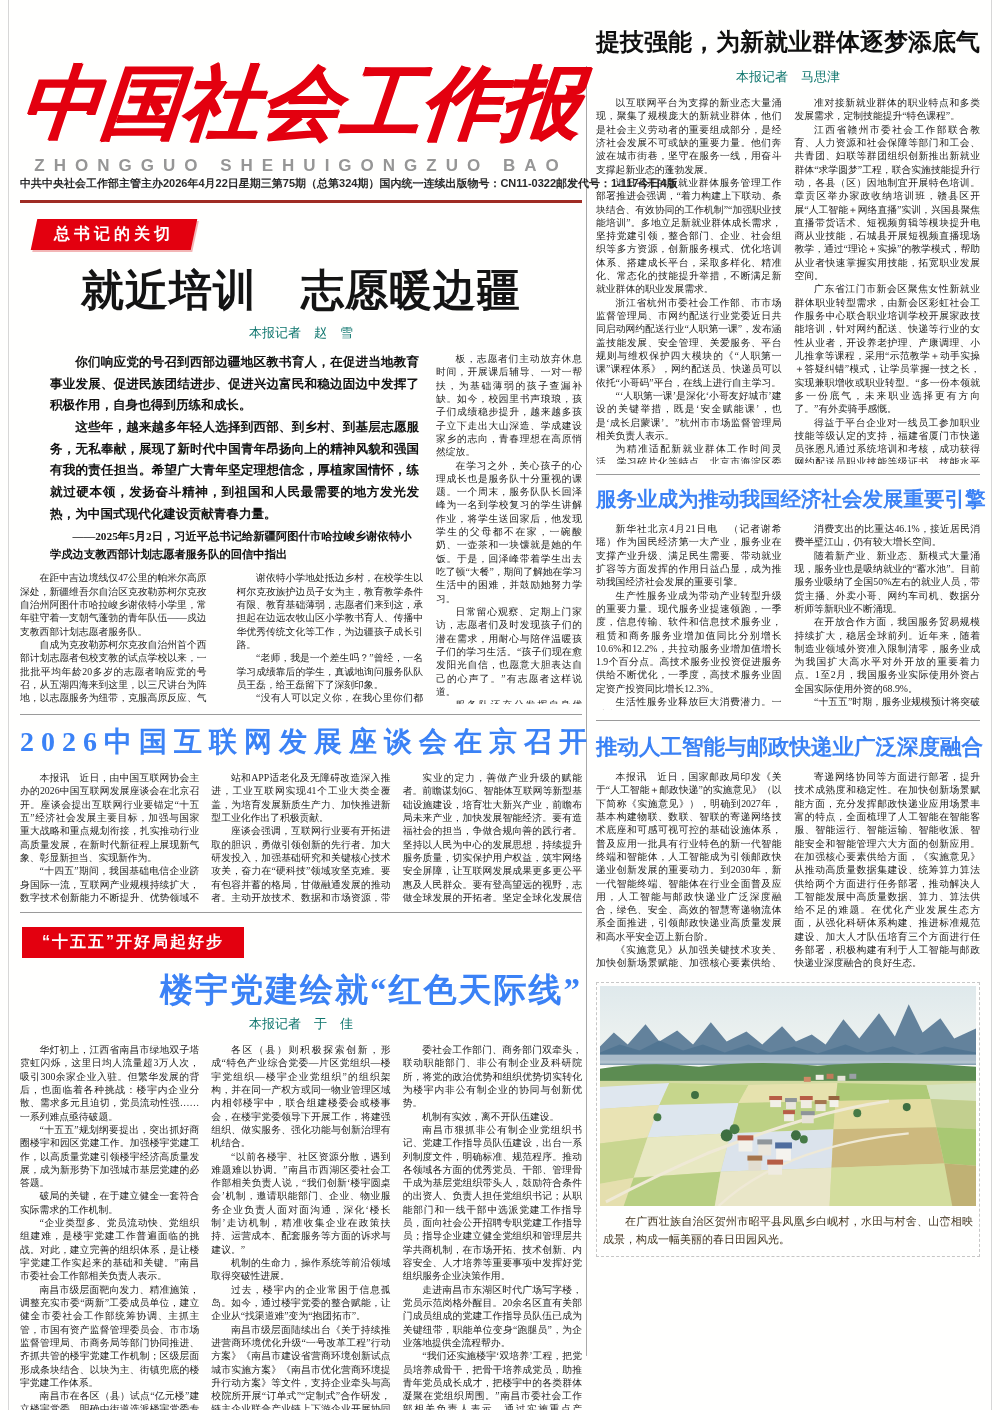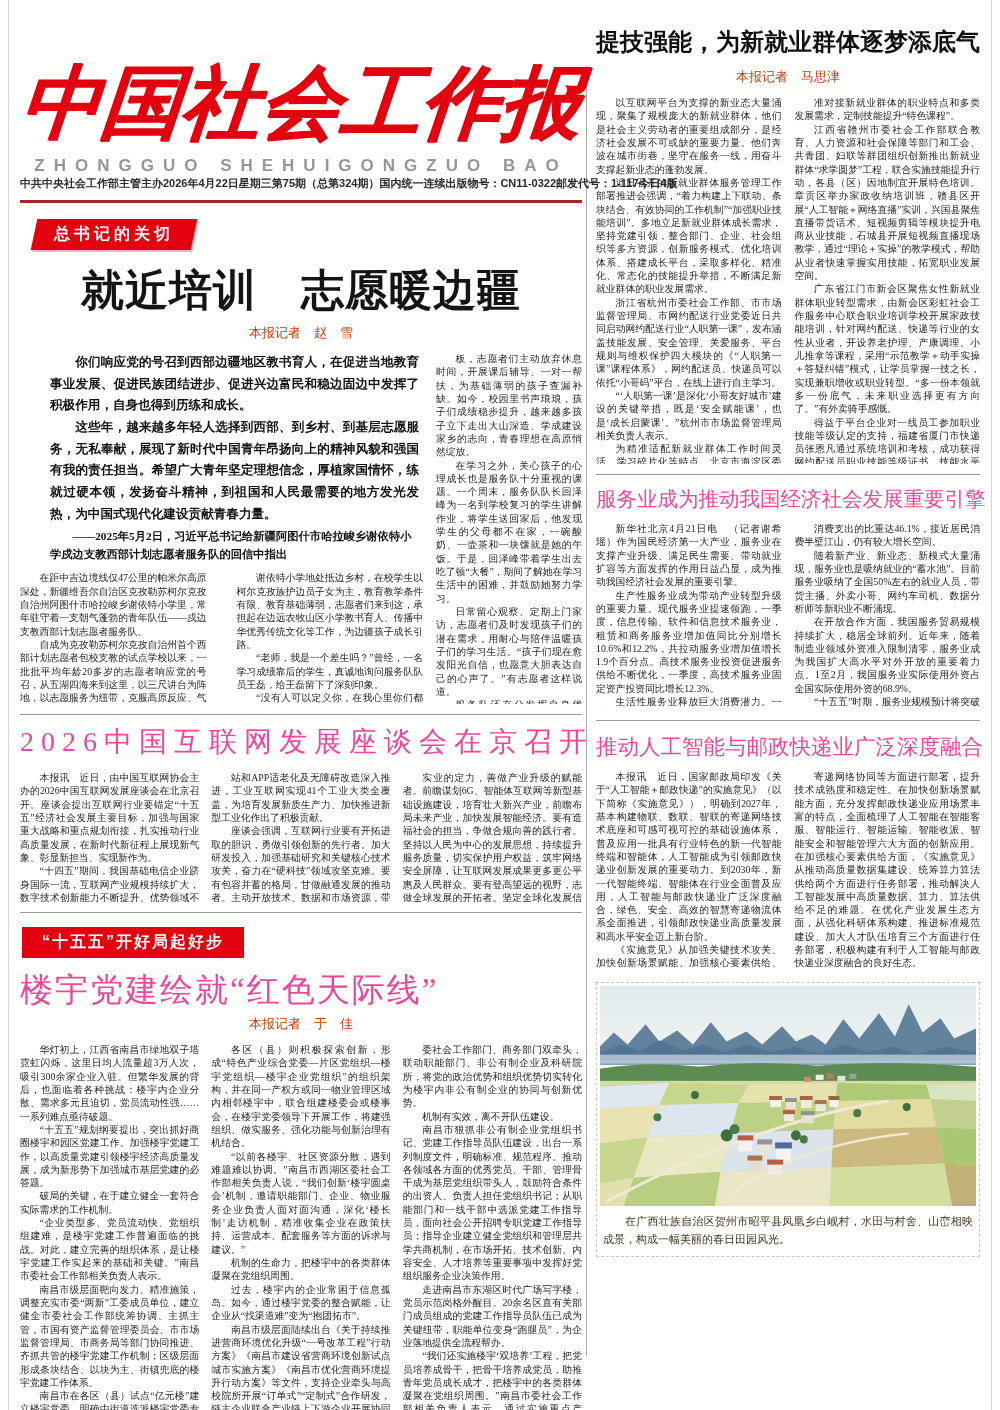--- a/index.html
+++ b/index.html
@@ -25,22 +25,22 @@
 
   
   .badge { display:inline-block; background:#e3000f; color:#fff;
     font-family:"Liberation Sans","DejaVu Sans",sans-serif; font-weight:bold; font-size:16px;
     letter-spacing:4px; padding:5px 20px; transform:skewX(-12deg); margin:16px 0 0 14px;
     box-shadow:2px 2px 0 #f3b6b6; }
   .badge > span { display:inline-block; transform:skewX(12deg); }
   .badge.rect { transform:none; box-shadow:none; letter-spacing:2px; margin:14px 0 0 2px; }
   .badge.rect > span { transform:none; }
   .lead-h1 { font-size:43px; font-weight:bold; text-align:center; letter-spacing:1px; margin:12px 0 4px; color:#141414; }
-  .byline { text-align:center; font-size:13px; color:#c2410c; margin-bottom:10px; }
-  .h2-serif { font-weight:normal; text-align:left; color:#ec4899; }
+  .byline { text-align:center; font-size:13px; color:#0f766e; margin-bottom:10px; }
+  .h2-serif { font-weight:bold; text-align:right; color:#3b82f6; }
   .internet-h2 { font-size:28px; letter-spacing:7px; margin:8px 0 10px; white-space:nowrap; }
   .building-h2 { font-size:33px; letter-spacing:2px; margin:10px 0 2px; }
   .topright-h2 { font-family:"Liberation Sans","DejaVu Sans",sans-serif; font-size:24px; font-weight:bold;
     text-align:center; margin:26px 0 10px; white-space:nowrap; color:#101010; }
   .service-h2 { font-size:20.5px; margin:10px 0 9px; white-space:nowrap; }
   .ai-h2 { font-size:21.5px; margin:11px 0 9px; white-space:nowrap; }
 
   
   .bodytext p { font-size:9.8px; line-height:1.36; text-align:justify; text-indent:2em; color:#1d1d1d; }
   .quote p { font-weight:bold; font-size:12.6px; line-height:1.72; text-align:justify; text-indent:2em; padding:0 4px 0 30px; color:#111; }
@@ -153,21 +153,21 @@
             <p>华灯初上，江西省南昌市绿地双子塔霓虹闪烁，这里日均人流量超3万人次，吸引300余家企业入驻。但繁华发展的背后，也面临着各种挑战：楼宇内企业分散、需求多元且迫切，党员流动性强……一系列难点亟待破题。</p>
             <p>“十五五”规划纲要提出，突出抓好商圈楼宇和园区党建工作。加强楼宇党建工作，以高质量党建引领楼宇经济高质量发展，成为新形势下加强城市基层党建的必答题。</p>
             <p>破局的关键，在于建立健全一套符合实际需求的工作机制。</p>
             <p>“企业类型多、党员流动快、党组织组建难，是楼宇党建工作普遍面临的挑战。对此，建立完善的组织体系，是让楼宇党建工作实起来的基础和关键。”南昌市委社会工作部相关负责人表示。</p>
             <p>南昌市级层面靶向发力、精准施策，调整充实市委“两新”工委成员单位，建立健全市委社会工作部统筹协调、主抓主管，市国有资产监督管理委员会、市市场监督管理局、市商务局等部门协同推进、齐抓共管的楼宇党建工作机制；区级层面形成条块结合、以块为主、街镇兜底的楼宇党建工作体系。</p>
             <p>南昌市在各区（县）试点“亿元楼”建立楼宇党委，明确由街道选派楼宇党委专职书记或从楼宇内挑选有代表性的企业党员负责人任党组织书记，楼宇内党组织书记和街道党建工作指导员担任委员，形成上下贯通、执行有力的“街道党工委（社区党委）—楼宇党委—楼宇‘两新’组织党组织”组织体系。</p>
           </div>
         <div class="col">
             <p>各区（县）则积极探索创新，形成“特色产业综合党委—片区党组织—楼宇党组织—楼宇企业党组织”的组织架构，并在同一产权方或同一物业管理区域内相邻楼宇中，联合组建楼委会或楼事会，在楼宇党委领导下开展工作，将建强组织、做实服务、强化功能与创新治理有机结合。</p>
             <p>“以前各楼宇、社区资源分散，遇到难题难以协调。”南昌市西湖区委社会工作部相关负责人说，“我们创新‘楼宇圆桌会’机制，邀请职能部门、企业、物业服务企业负责人面对面沟通，深化‘楼长制’走访机制，精准收集企业在政策扶持、运营成本、配套服务等方面的诉求与建议。”</p>
-            <p>机制的生命力，把楼宇中的各类群体凝聚在党组织周围。</p>
+            <p>机制的生命力，操作系统等前沿领域取得突破性进展。</p>
             <p>过去，楼宇内的企业常困于信息孤岛。如今，通过楼宇党委的整合赋能，让企业从“找渠道难”变为“抱团拓市”。</p>
             <p>南昌市级层面陆续出台《关于持续推进营商环境优化升级“一号改革工程”行动方案》《南昌市建设省营商环境创新试点城市实施方案》《南昌市优化营商环境提升行动方案》等文件，支持企业牵头与高校院所开展“订单式”“定制式”合作研发，链主企业联合产业链上下游企业开展协同攻关，鼓励通过股权投资、资源共享、渠道共用、要素开放等方式，带动中小微企业深度融入创新链产业链。区级层面则在楼宇内建立“组织建在楼上、服务沉在楼上、资源聚在楼上、作用融在楼上”的楼宇党建工作模式，由党</p>
           </div>
         <div class="col">
             <p>委社会工作部门、商务部门双牵头，联动职能部门、非公有制企业及科研院所，将党的政治优势和组织优势切实转化为楼宇内非公有制企业的协同与创新优势。</p>
             <p>机制有实效，离不开队伍建设。</p>
             <p>南昌市狠抓非公有制企业党组织书记、党建工作指导员队伍建设，出台一系列制度文件，明确标准、规范程序。推动各领域各方面的优秀党员、干部、管理骨干成为基层党组织带头人，鼓励符合条件的出资人、负责人担任党组织书记；从职能部门和一线干部中选派党建工作指导员，面向社会公开招聘专职党建工作指导员；指导企业建立健全党组织和管理层共学共商机制，在市场开拓、技术创新、内容安全、人才培养等重要事项中发挥好党组织服务企业决策作用。</p>
             <p>走进南昌市东湖区时代广场写字楼，党员示范岗格外醒目。20余名区直有关部门成员组成的党建工作指导员队伍已成为关键纽带，职能单位变身“跑腿员”，为企业落地提供全流程帮办。</p>
             <p>“我们还实施楼宇‘双培养’工程，把党员培养成骨干，把骨干培养成党员，助推青年党员成长成才，把楼宇中的各类群体凝聚在党组织周围。”南昌市委社会工作部相关负责人表示，通过实施重点产业“一产一策”行动和产业人才政策行动，引导人才要素向重点产业集聚，推动高校紧扣全市重点产业优化学科专业结构，呈现“学科跟着产业走、人才围着产业转”的良好局面。</p>
           </div>

